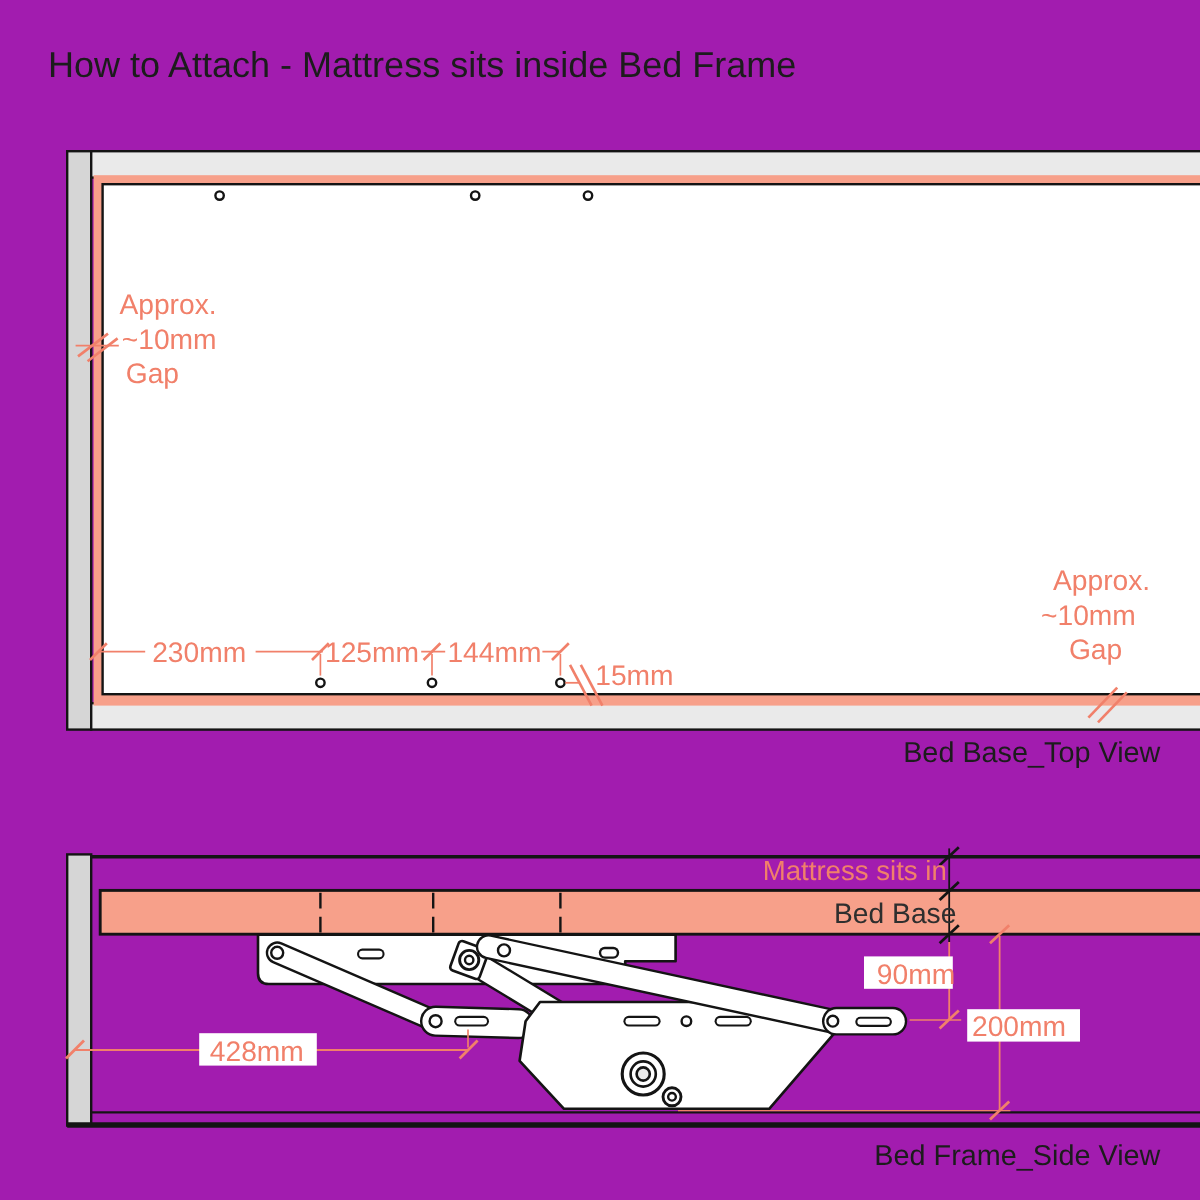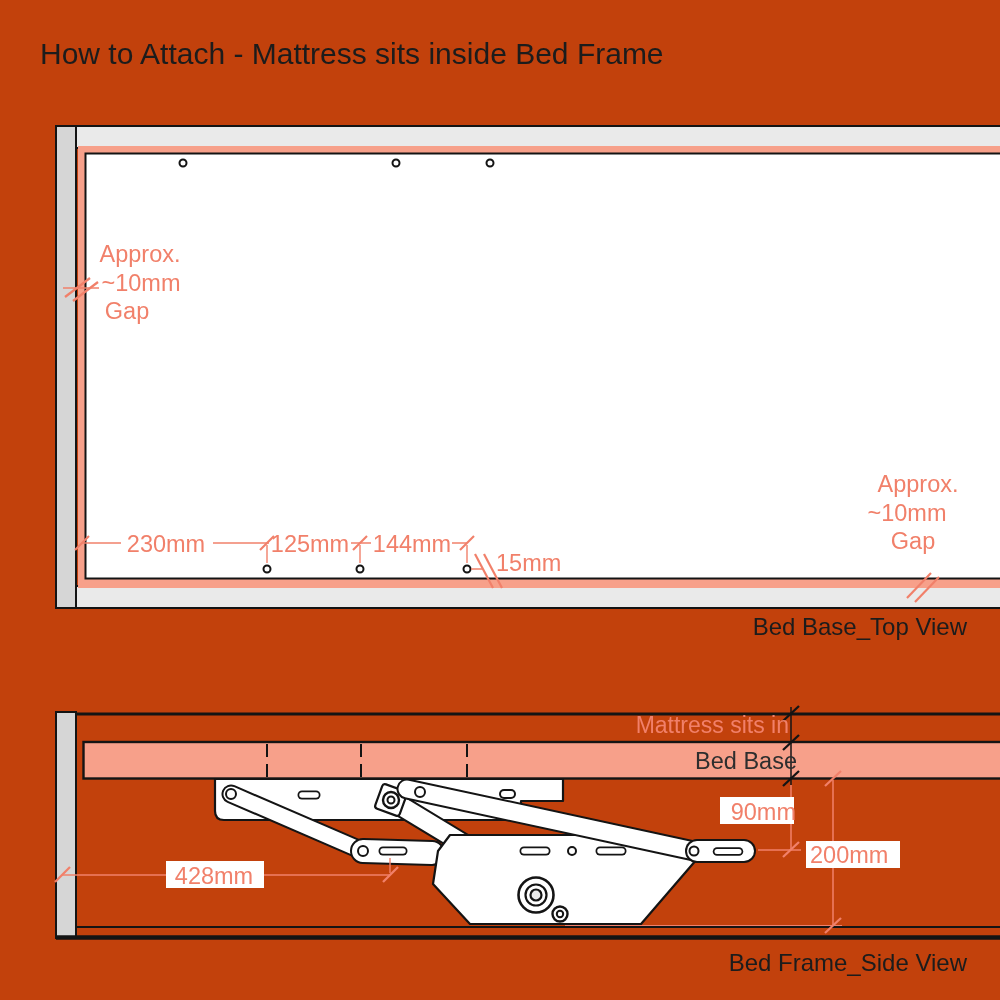--- a/index.html
+++ b/index.html
@@ -1,16 +1,16 @@
 <!DOCTYPE html>
 <html><head>
 <meta charset="utf-8">
 <style>
   html,body{margin:0;padding:0;background:#fff;}
-  #stage{position:relative;width:1000px;height:1000px;background:#c2410c;overflow:hidden;}
+  #stage{position:relative;width:1000px;height:1000px;background:#a21caf;overflow:hidden;}
   svg{position:absolute;left:0;top:0;font-family:"Liberation Sans",sans-serif;}
   text{fill:#F1806A;}
   .black-text{fill:#1c1c1c;}
   .dark-text{fill:#2e2e2e;}
 </style>
 </head>
 <body>
 <div id="stage">
 
 <svg width="1000" height="1000" viewBox="0 0 1000 1000">

